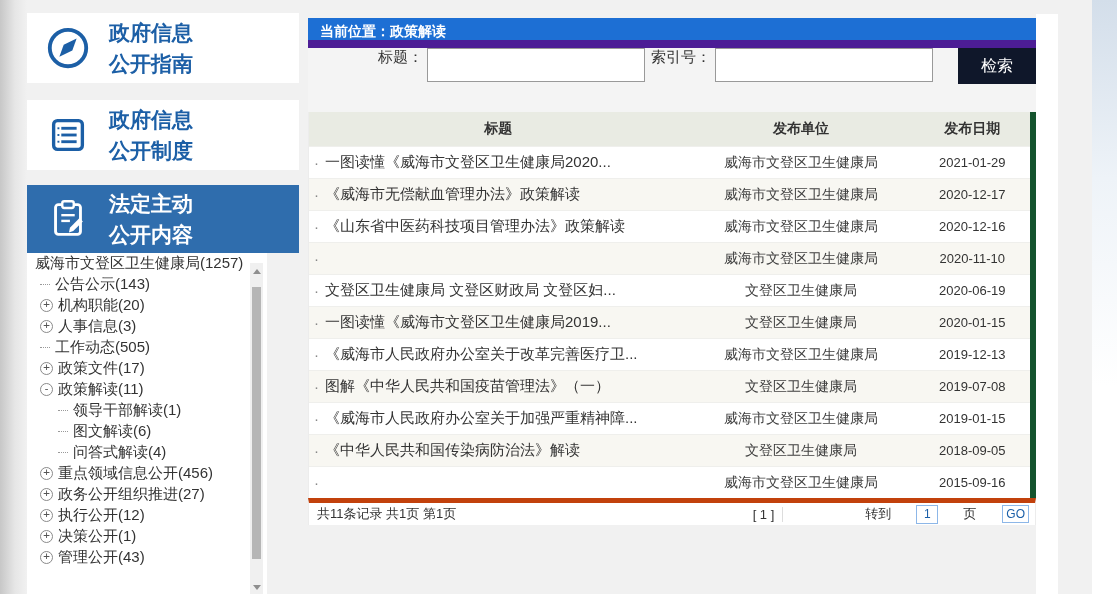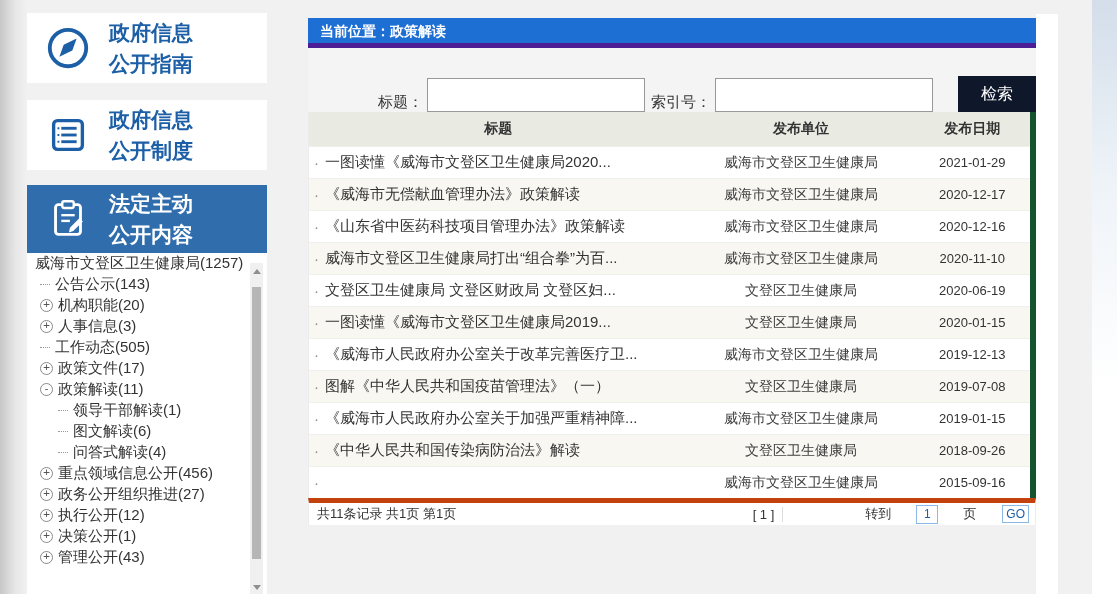--- a/index.html
+++ b/index.html
@@ -5,21 +5,21 @@
   html,body{margin:0;padding:0;}
   .page{position:relative;width:1117px;height:594px;background:#f1f1f1;overflow:hidden;
         font-family:"Liberation Sans","DejaVu Sans",sans-serif;}
   .left-edge{position:absolute;left:0;top:0;width:27px;height:100%;
         background:linear-gradient(to right,#c7c7c7 0,#e6e6e6 55%,#f1f1f1 100%);}
   .white-strip{position:absolute;left:1036px;top:14px;width:22px;height:580px;background:#fff;}
   .right-band{position:absolute;left:1092px;top:0;width:25px;height:100%;
         background:linear-gradient(#d3deea 0,#eef3f8 30%,#ffffff 65%);}
 
   
-  .nav-item{position:absolute;left:27px;width:240px;height:70px;background:#fff;
+  .nav-item{position:absolute;left:27px;width:272px;height:70px;background:#fff;
         display:flex;align-items:center;cursor:pointer;}
   .nav-item .nicon{width:82px;display:flex;justify-content:center;flex:0 0 82px;}
   .nav-item svg{width:46px;height:46px;}
   .nav-text{font-size:21px;font-weight:bold;color:#1c5fa6;line-height:31px;}
   #nav-1{top:13px}#nav-2{top:100px}
   #nav-3{top:185px;height:68px;background:#2f6dad;}
   #nav-3 .nav-text{color:#fff;}
 
   
   .tree-panel{position:absolute;left:27px;top:253px;width:240px;height:341px;background:#fff;overflow:hidden;}
@@ -36,24 +36,24 @@
   .tgl.dash{width:10px;height:0;border-top:1px dotted #999;}
   .vscroll{position:absolute;left:250px;top:263px;width:13px;height:331px;background:#f0f0f0;}
   .varrow{position:absolute;left:3px;width:0;height:0;border-left:4px solid transparent;
         border-right:4px solid transparent;cursor:pointer;}
   .varrow.up{top:6px;border-bottom:5px solid #8f8f8f;}
   .varrow.down{bottom:4px;border-top:5px solid #8f8f8f;}
   .vthumb{position:absolute;left:2px;top:24px;width:9px;height:272px;background:#b6b6b6;cursor:pointer;}
 
   
   .crumb{position:absolute;left:308px;top:18px;width:728px;height:30px;background:#1d6fd4;
-        box-sizing:border-box;border-bottom:5px solid #4c1d95;color:#fff;font-size:14px;
+        box-sizing:border-box;border-bottom:8px solid #4c1d95;color:#fff;font-size:14px;
         font-weight:bold;line-height:27px;padding-left:12px;}
   .search{position:absolute;left:308px;top:48px;width:728px;height:64px;background:#f4f4f4;
-        display:flex;align-items:flex-end;box-sizing:border-box;}
+        display:flex;align-items:flex-start;box-sizing:border-box;}
   .s-label{font-size:15px;color:#333;white-space:nowrap;}
   .lbl1{margin-left:70px;}
   .lbl2{margin-left:6px;}
   .s-input{width:208px;height:32px;border:1px solid #999;background:#fff;margin-left:4px;
         font-size:14px;padding:0 4px;}
   .s-btn{margin-left:auto;width:78px;height:36px;background:#0f172a;color:#fff;border:none;
         font-size:16px;cursor:pointer;}
 
   .table-wrap{position:absolute;left:308px;top:112px;width:728px;box-sizing:border-box;
         border-left:1px solid #ececec;border-right:6px solid #14532d;}
@@ -263,21 +263,20 @@
       <span class="bullet">·</span>
       <span class="ttext">《山东省中医药科技项目管理办法》政策解读</span>
     </div>
     <div class="c-pub col-pub">威海市文登区卫生健康局</div>
     <div class="c-date col-date">2020-12-16</div>
   </div>
 
   <div class="trow alt">
     <div class="c-title col-title">
       <span class="bullet">·</span>
-      <span class="ttext">威海市文登区卫生健康局打出“组合拳”为百...</span>
     </div>
     <div class="c-pub col-pub">威海市文登区卫生健康局</div>
     <div class="c-date col-date">2020-11-10</div>
   </div>
 
   <div class="trow">
     <div class="c-title col-title">
       <span class="bullet">·</span>
       <span class="ttext">文登区卫生健康局 文登区财政局 文登区妇...</span>
     </div>
@@ -320,21 +319,21 @@
     <div class="c-pub col-pub">威海市文登区卫生健康局</div>
     <div class="c-date col-date">2019-01-15</div>
   </div>
 
   <div class="trow alt">
     <div class="c-title col-title">
       <span class="bullet">·</span>
       <span class="ttext">《中华人民共和国传染病防治法》解读</span>
     </div>
     <div class="c-pub col-pub">文登区卫生健康局</div>
-    <div class="c-date col-date">2018-09-26</div>
+    <div class="c-date col-date">2018-09-05</div>
   </div>
 
   <div class="trow">
     <div class="c-title col-title">
       <span class="bullet">·</span>
     </div>
     <div class="c-pub col-pub">威海市文登区卫生健康局</div>
     <div class="c-date col-date">2015-09-16</div>
   </div>
 </div>

